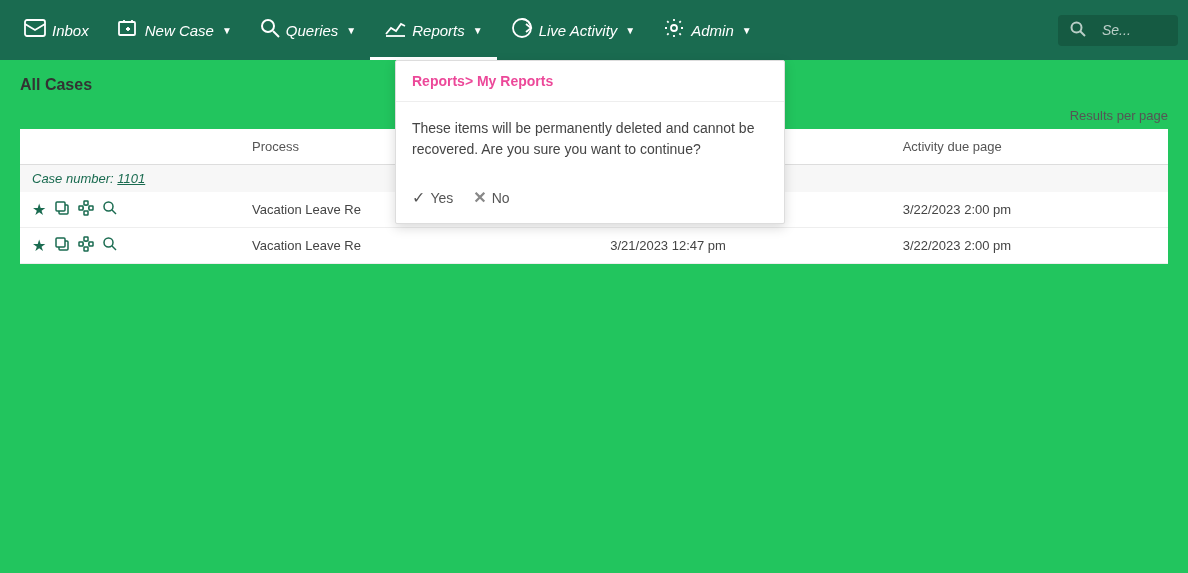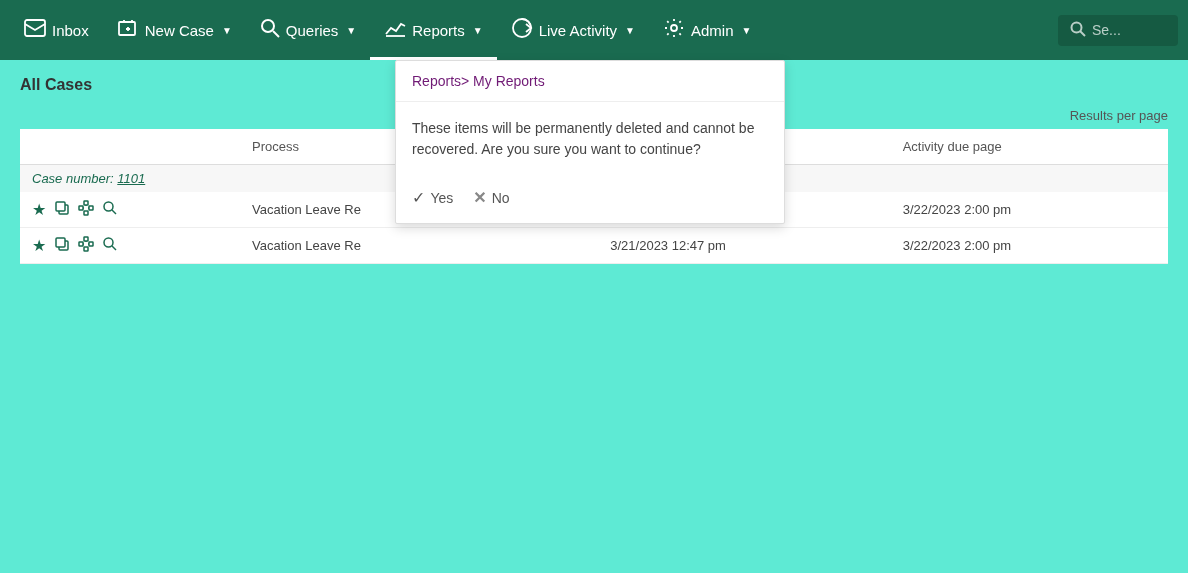--- a/index.html
+++ b/index.html
@@ -8,20 +8,21 @@
     
     .navbar {
       background-color: #1a6b50;
       color: white;
       display: flex;
       align-items: center;
       height: 60px;
       padding: 0 10px;
       position: relative;
       z-index: 100;
+      font-style: italic;
     }
     .nav-item {
       display: flex;
       align-items: center;
       gap: 6px;
       padding: 0 14px;
       height: 100%;
       cursor: pointer;
       color: white;
       font-size: 15px;
@@ -31,39 +32,39 @@
     .nav-item .caret { font-size: 10px; margin-left: 2px; }
     .nav-icon { font-size: 18px; }
     .nav-search {
       margin-left: auto;
       display: flex;
       align-items: center;
       background: #155a42;
       padding: 6px 12px;
       border-radius: 4px;
       color: rgba(255,255,255,0.7);
-      gap: 6px;
+      gap: 16px;
       min-width: 120px;
     }
 
     
     .nav-item.reports-active::after {
       content: '';
       position: absolute;
       bottom: 0;
       left: 0;
       right: 0;
       height: 3px;
       background: white;
     }
 
     
     .main-content {
       padding: 16px 20px;
-      background: #5eead4;
+      background: #22c55e;
       min-height: calc(573px - 60px);
     }
 
     .page-title {
       font-size: 16px;
       font-weight: bold;
       color: #333;
       margin-bottom: 14px;
     }
 
@@ -127,21 +128,21 @@
       box-shadow: 0 4px 12px rgba(0,0,0,0.15);
       z-index: 200;
       border-radius: 2px;
     }
     .dropdown-header {
       padding: 12px 16px;
       border-bottom: 1px solid #eee;
       color: #1a6b50;
       font-size: 14px;
     }
-    .dropdown-header span { color: #701a75; }
+    .dropdown-header span { color: #ec4899; font-weight: bold; }
     .dropdown-body {
       padding: 16px;
       color: #444;
       font-size: 14px;
       line-height: 1.5;
     }
     .dropdown-actions {
       display: flex;
       gap: 20px;
       align-items: center;

